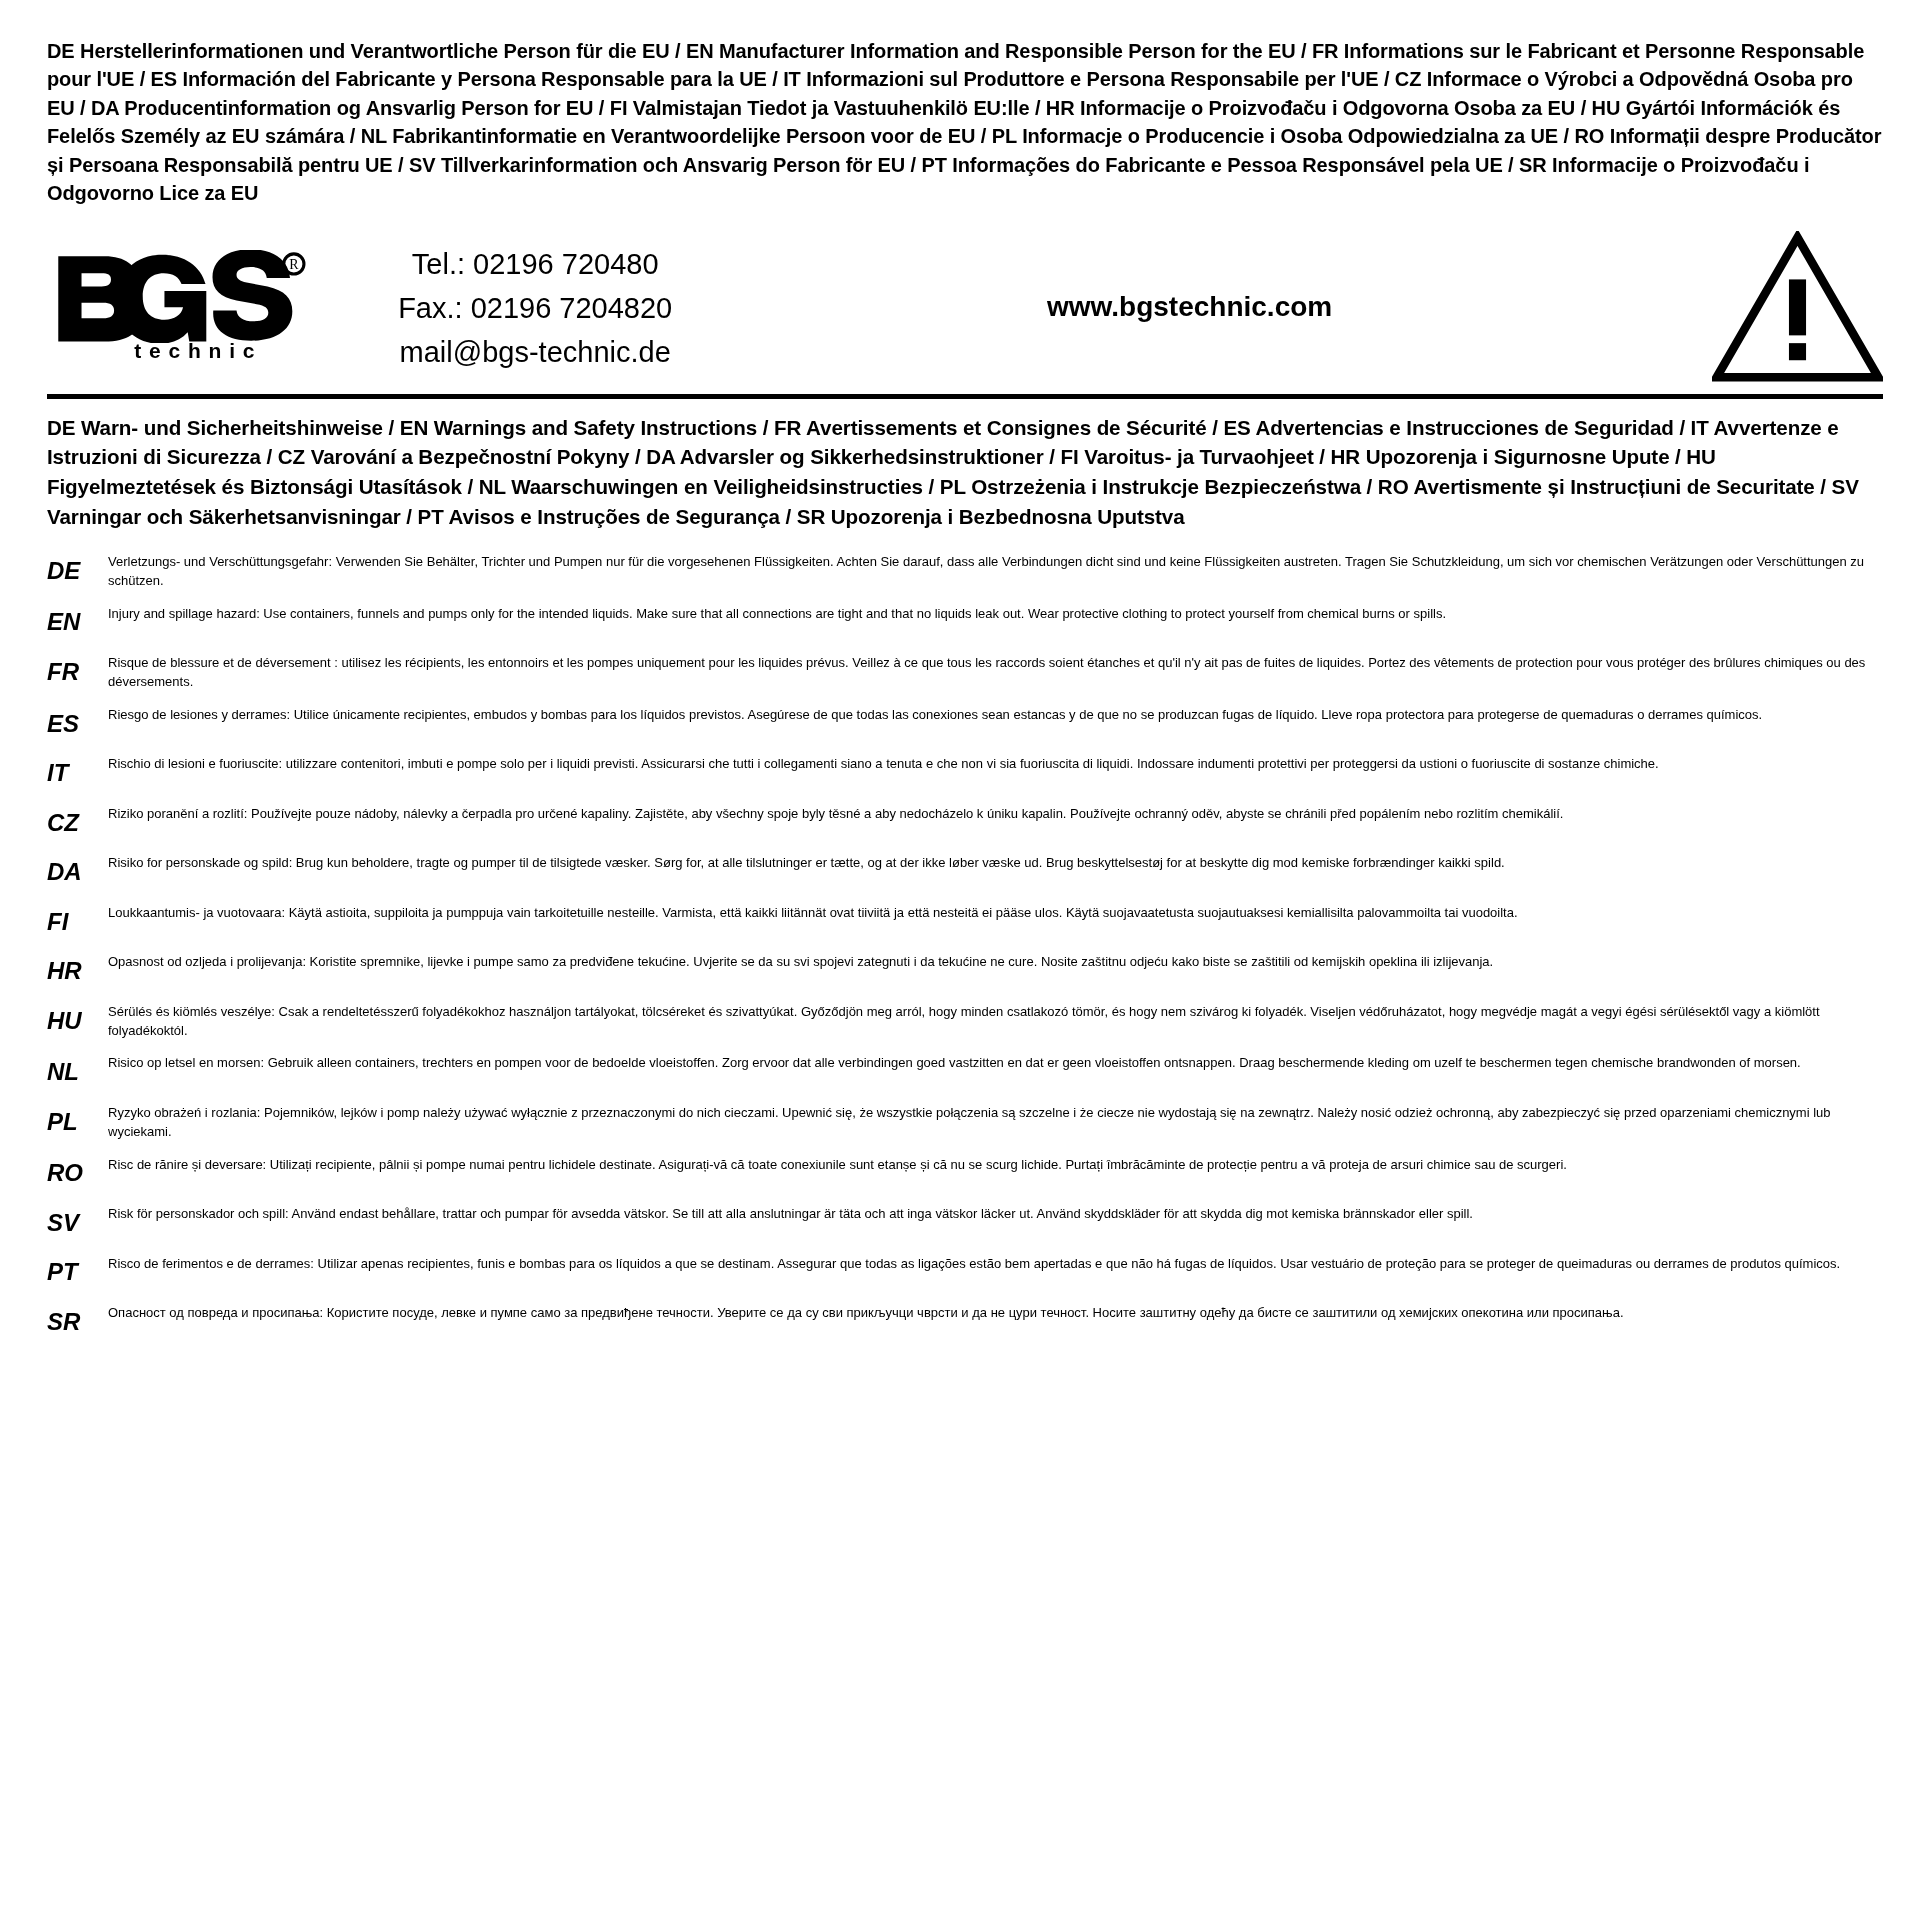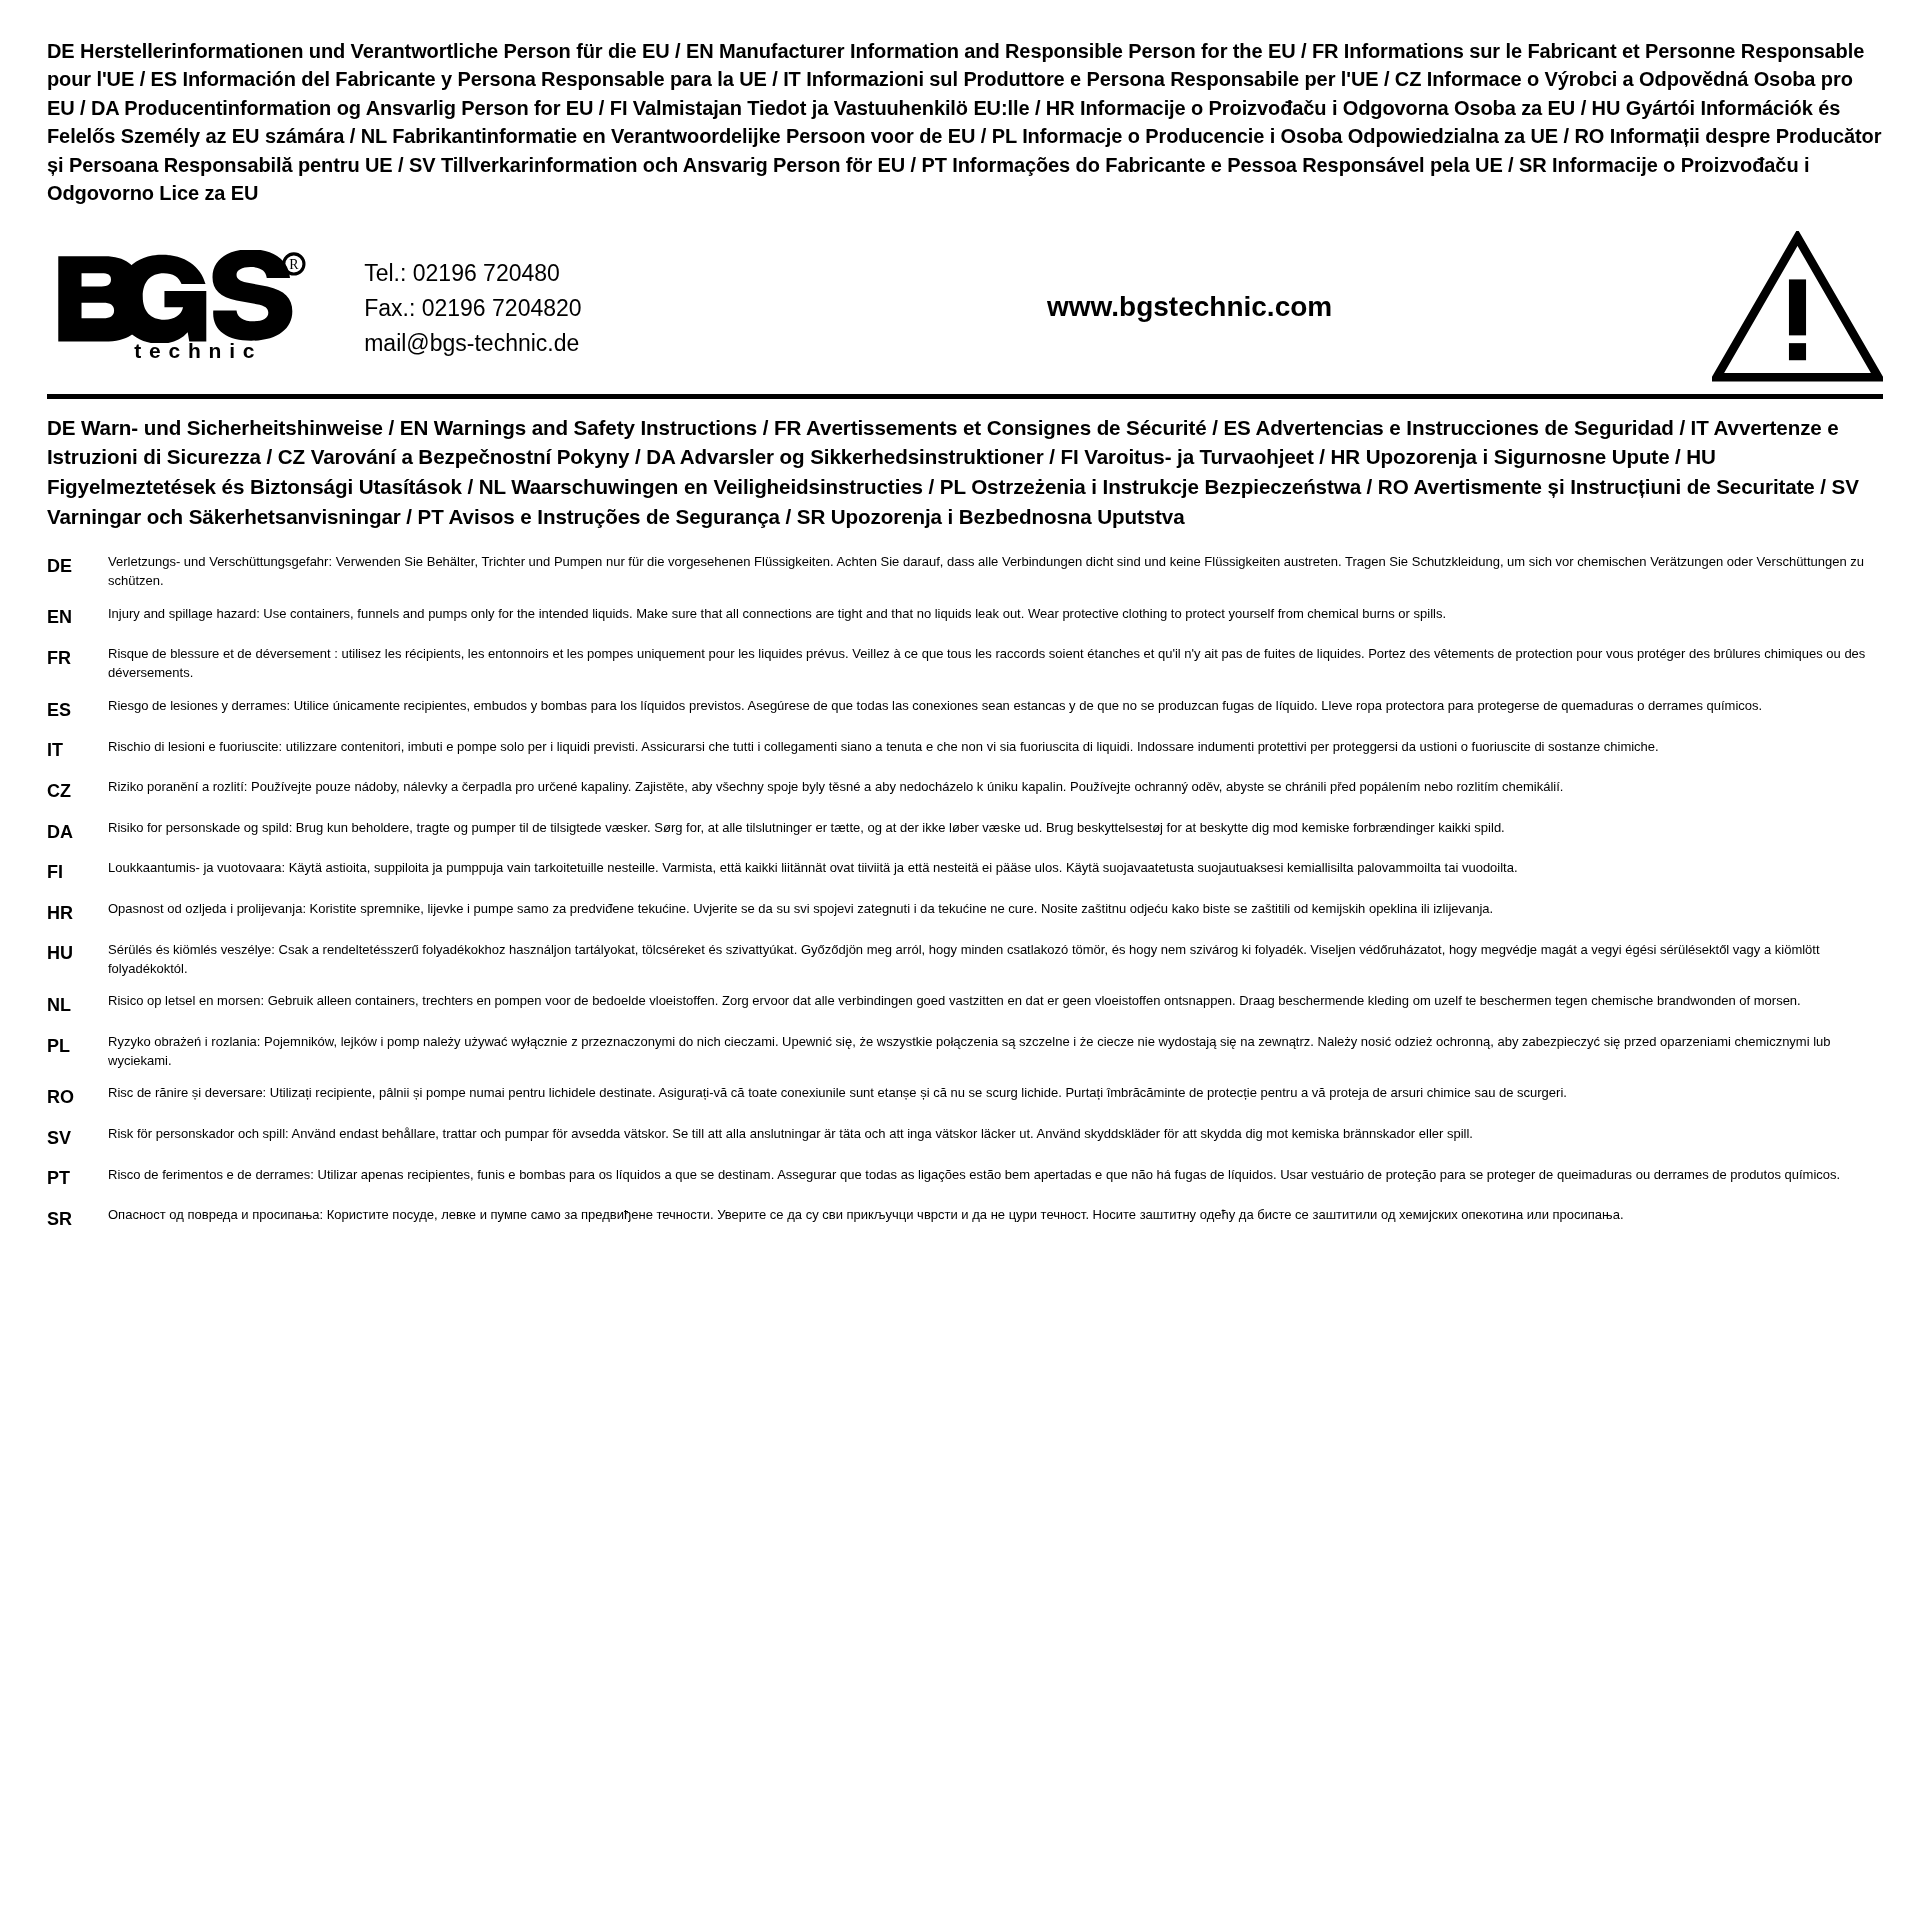--- a/index.html
+++ b/index.html
@@ -59,23 +59,24 @@
     margin-left: 81px;
   }
   .addr {
     flex: 0 0 389px;
     font-size: 23px;
     line-height: 1.52;
     padding-top: 3.1px;
   }
   .contact {
     flex: 0 0 342px;
-    font-size: 23px;
+    font-size: 29px;
     line-height: 1.52;
     padding-top: 3.1px;
+    text-align: center;
   }
   .website {
     flex: 1 1 auto;
     text-align: center;
     font-size: 28px;
     font-weight: bold;
     padding-right: 31px;
   }
   .warn-tri {
     flex: 0 0 179px;
@@ -97,24 +98,25 @@
   .lang-list {
     margin-top: 7.8px;
   }
   .lang-row {
     display: flex;
     align-items: flex-start;
     margin-bottom: 13.2px;
   }
   .lang-code {
     flex: 0 0 61px;
-    font-size: 18px;
+    font-size: 24px;
     font-weight: bold;
     line-height: 1.48;
     padding-top: 0.8px;
+    font-style: italic;
   }
   .lang-text {
     flex: 1 1 auto;
     font-size: 13px;
     line-height: 1.48;
     padding-right: 15.6px;
     text-align: left;
   }
 </style>
 </head>

